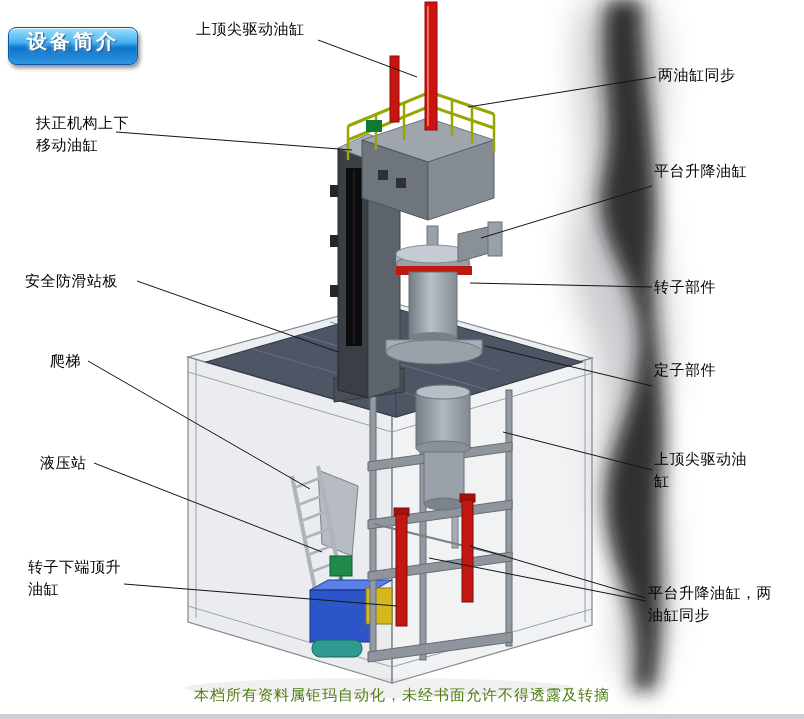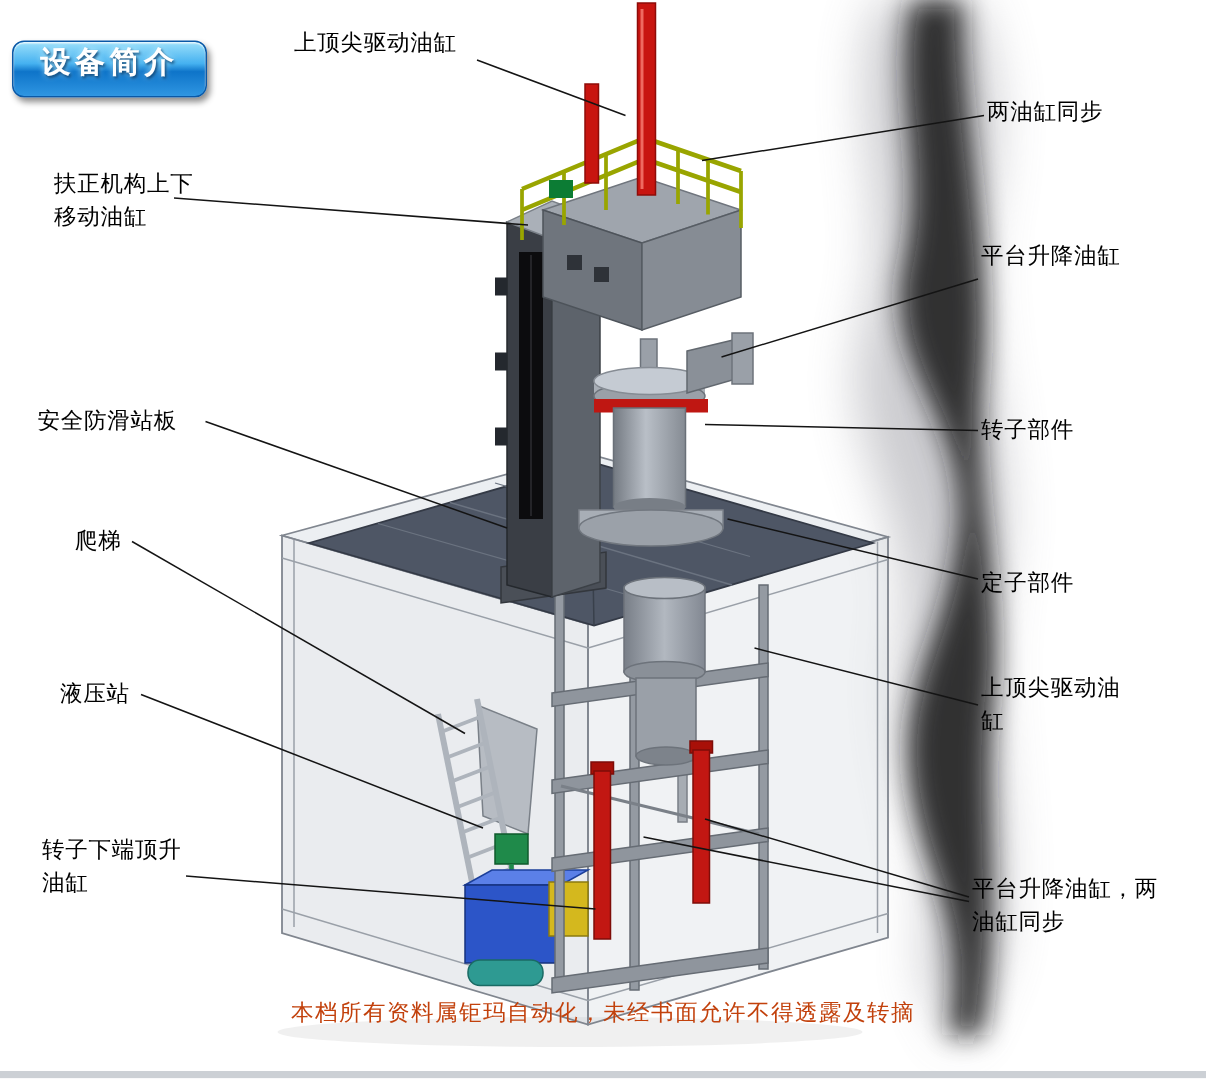--- a/index.html
+++ b/index.html
@@ -16,22 +16,22 @@
     display:flex; align-items:flex-start; justify-content:center;
     background:linear-gradient(180deg,#9be0fb 0%,#45b1f0 40%,#0e74c9 55%,#2f96e2 100%);
     border:1px solid #0a58a6; border-radius:8px;
     box-shadow:2px 3px 4px rgba(0,0,0,0.45), inset 0 1px 1px rgba(255,255,255,0.8);
   }
   .title-badge span {
     font-size:20px; font-weight:bold; color:#ffffff; letter-spacing:3px;
     text-shadow:1px 1px 2px rgba(6,60,110,0.9), 0 0 4px rgba(190,240,255,0.9);
   }
   .footer {
-    position:absolute; left:0; right:0; top:666px; text-align:center;
-    font-size:15px; color:#c2410c; letter-spacing:1px;
+    position:absolute; left:0; right:0; top:686px; text-align:center;
+    font-size:15px; color:#4d7c0f; letter-spacing:1px;
   }
   .bottom-strip { position:absolute; left:0; right:0; bottom:0; height:5px; background:#ccd0d5; }
 </style>
 </head>
 <body>
 
 <div class="page">
 
   <svg class="machine-svg" width="804" height="719" viewBox="0 0 804 719">
     <defs>
@@ -210,21 +210,21 @@
     <span>设备简介</span>
   </div>
 
   <div class="callout" style="left:196px;top:18px;width:118px">上顶尖驱动油缸</div>
   <div class="callout" style="left:658px;top:64px;width:110px">两油缸同步</div>
   <div class="callout" style="left:36px;top:112px;width:94px">扶正机构上下移动油缸</div>
   <div class="callout" style="left:654px;top:160px;width:94px">平台升降油缸</div>
   <div class="callout" style="left:25px;top:270px;width:116px">安全防滑站板</div>
   <div class="callout" style="left:654px;top:276px;width:110px">转子部件</div>
   <div class="callout" style="left:50px;top:350px;width:60px">爬梯</div>
-  <div class="callout" style="left:654px;top:378px;width:110px">定子部件</div>
+  <div class="callout" style="left:654px;top:359px;width:110px">定子部件</div>
   <div class="callout" style="left:40px;top:452px;width:80px">液压站</div>
   <div class="callout" style="left:654px;top:448px;width:94px">上顶尖驱动油缸</div>
   <div class="callout" style="left:648px;top:582px;width:130px">平台升降油缸，两油缸同步</div>
   <div class="callout" style="left:28px;top:556px;width:96px">转子下端顶升油缸</div>
 
   <div class="footer">本档所有资料属钜玛自动化，未经书面允许不得透露及转摘</div>
   <div class="bottom-strip"></div>
 
 </div>
 

